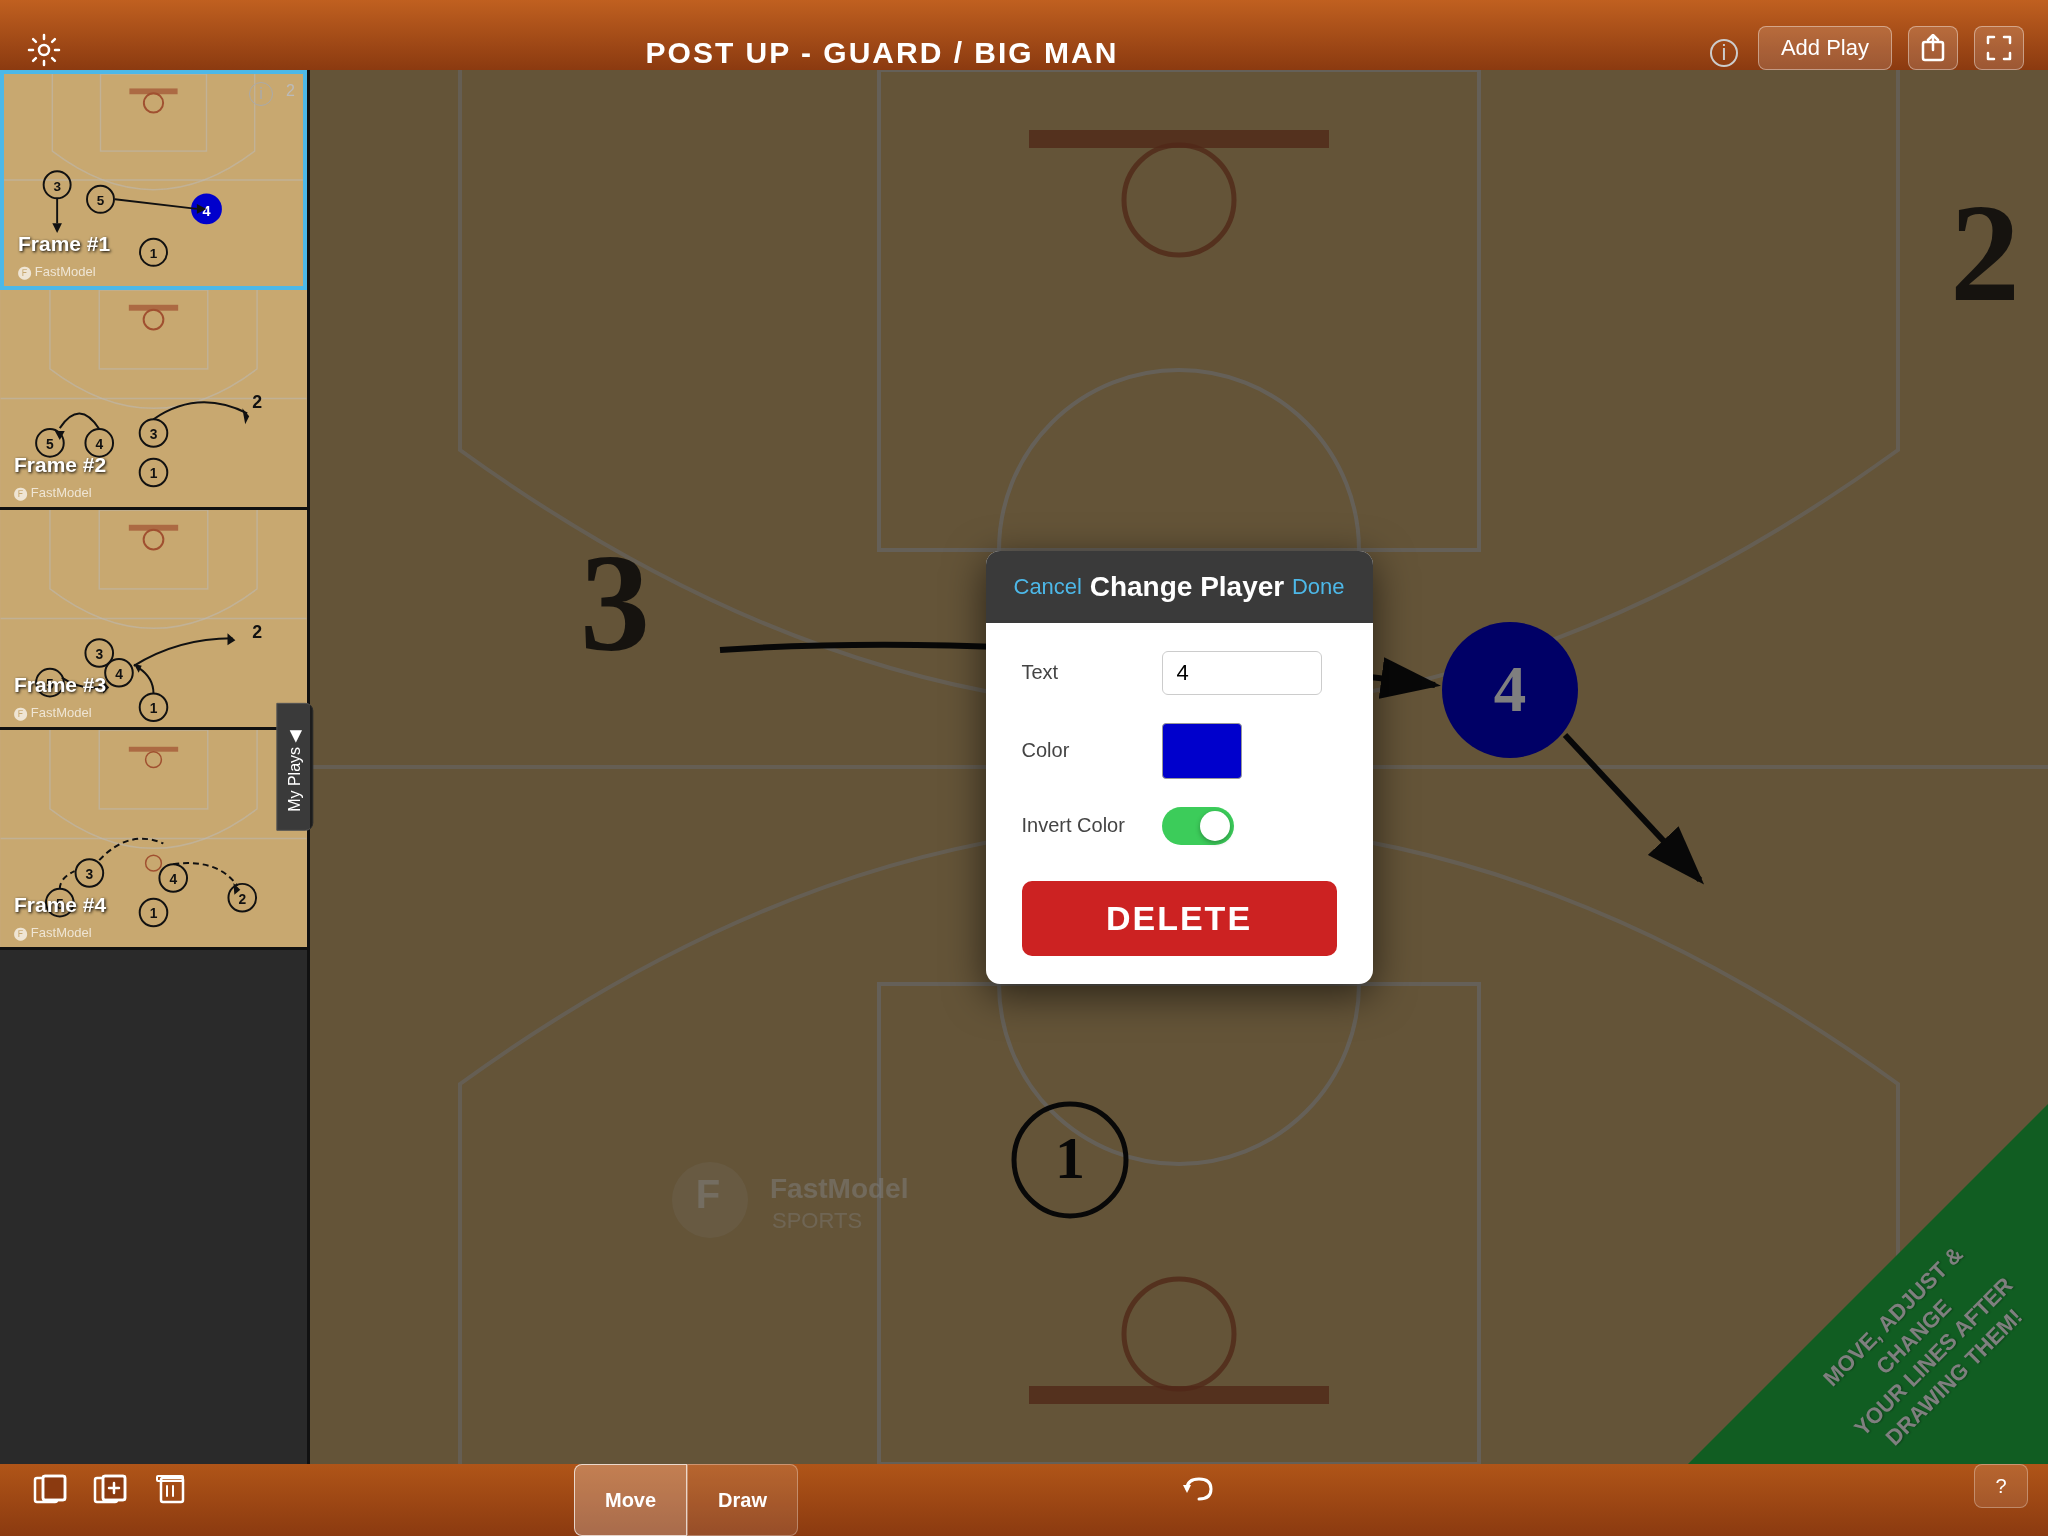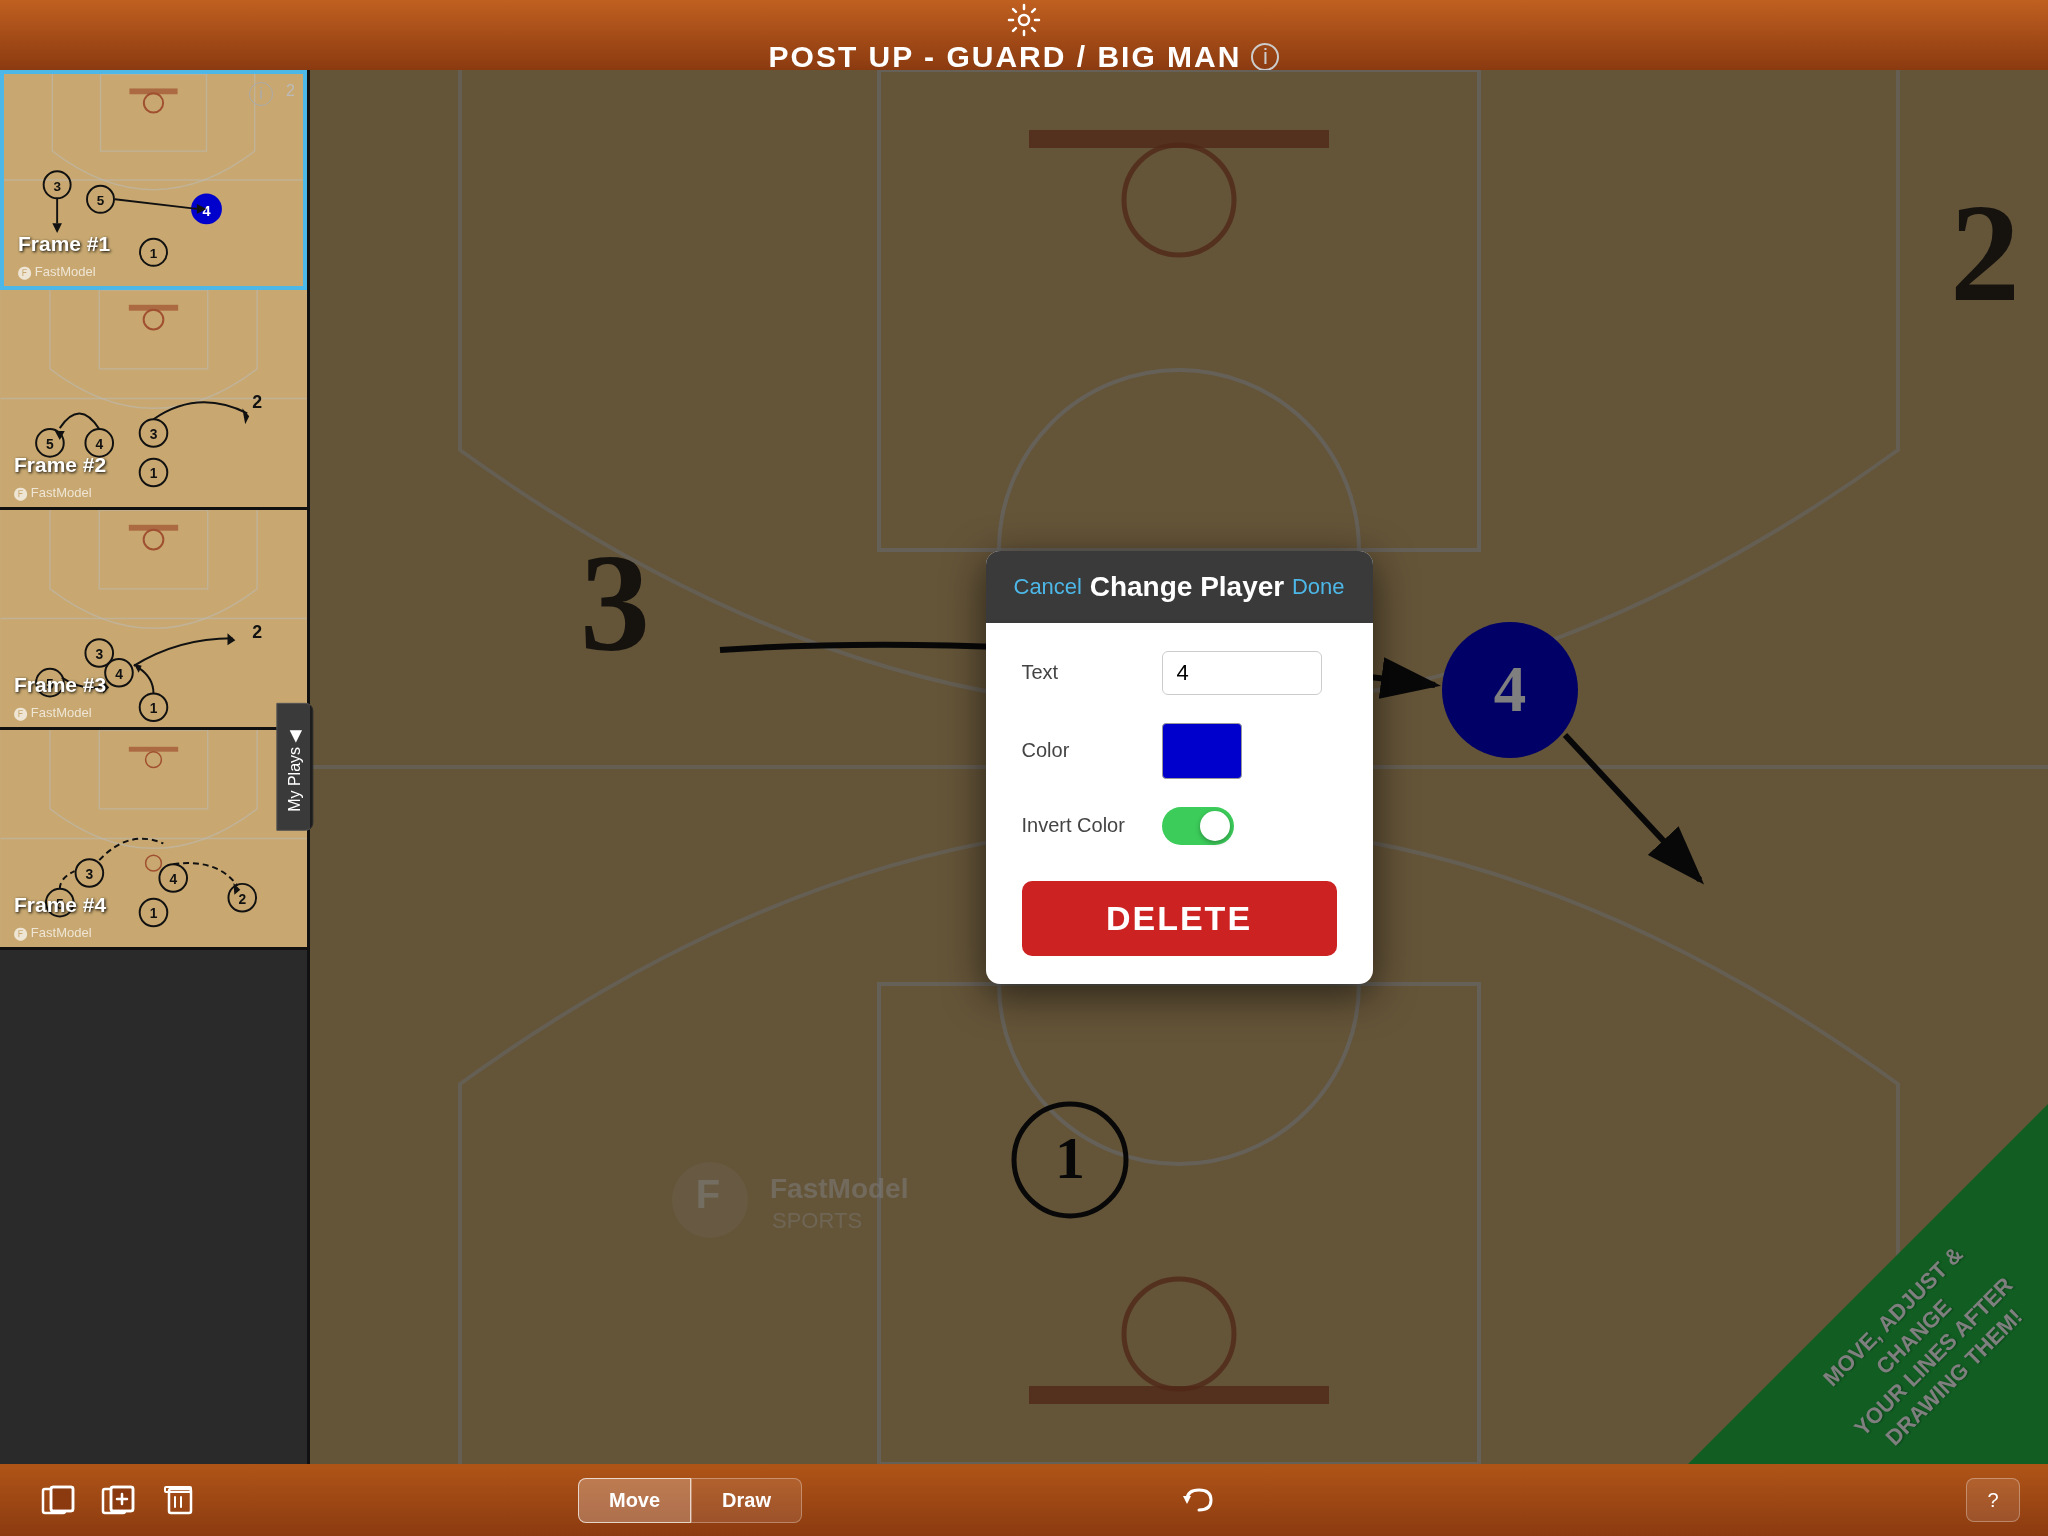--- a/index.html
+++ b/index.html
@@ -10,25 +10,24 @@
       font-family: 'Helvetica Neue', Arial, sans-serif;
       background: #1a1a1a;
     }
 
     
     #top-bar {
       width: 100%;
       height: 70px;
       background: linear-gradient(180deg, #c06020 0%, #8b3a10 100%);
       display: flex;
-      align-items: center;
+      align-items: flex-end;
       justify-content: space-between;
       padding: 0 24px;
       position: relative;
-      flex-direction: column;
     }
     #top-bar-left {
       display: flex;
       align-items: center;
     }
     .gear-icon-wrap {
       width: 40px; height: 40px;
       display: flex; align-items: center; justify-content: center;
     }
     #top-title {
@@ -300,24 +299,23 @@
       line-height: 1.3;
       text-shadow: 1px 1px 2px rgba(0,0,0,0.3);
     }
 
     
     #bottom-bar {
       width: 100%;
       height: 72px;
       background: linear-gradient(180deg, #b05518 0%, #8b3a10 100%);
       display: flex;
-      align-items: center;
       justify-content: center;
       gap: 0;
-      padding: 0 28px;
+      padding: 0 20px;
       position: relative;
     }
     .bottom-icon-btn {
       width: 60px; height: 50px;
       display: flex; align-items: center; justify-content: center;
       color: #fff;
       font-size: 26px;
       cursor: pointer;
     }
     .bottom-spacer { flex: 1; }

